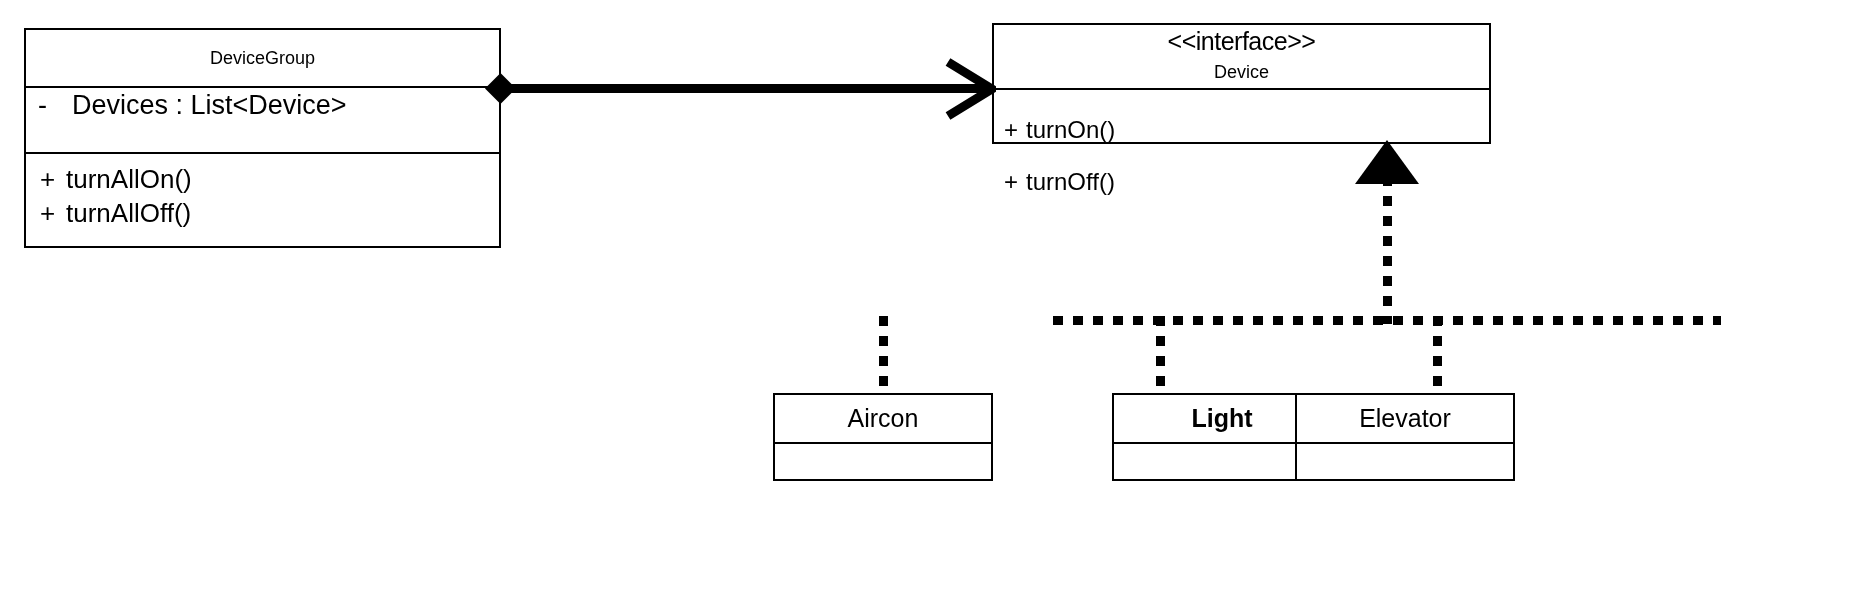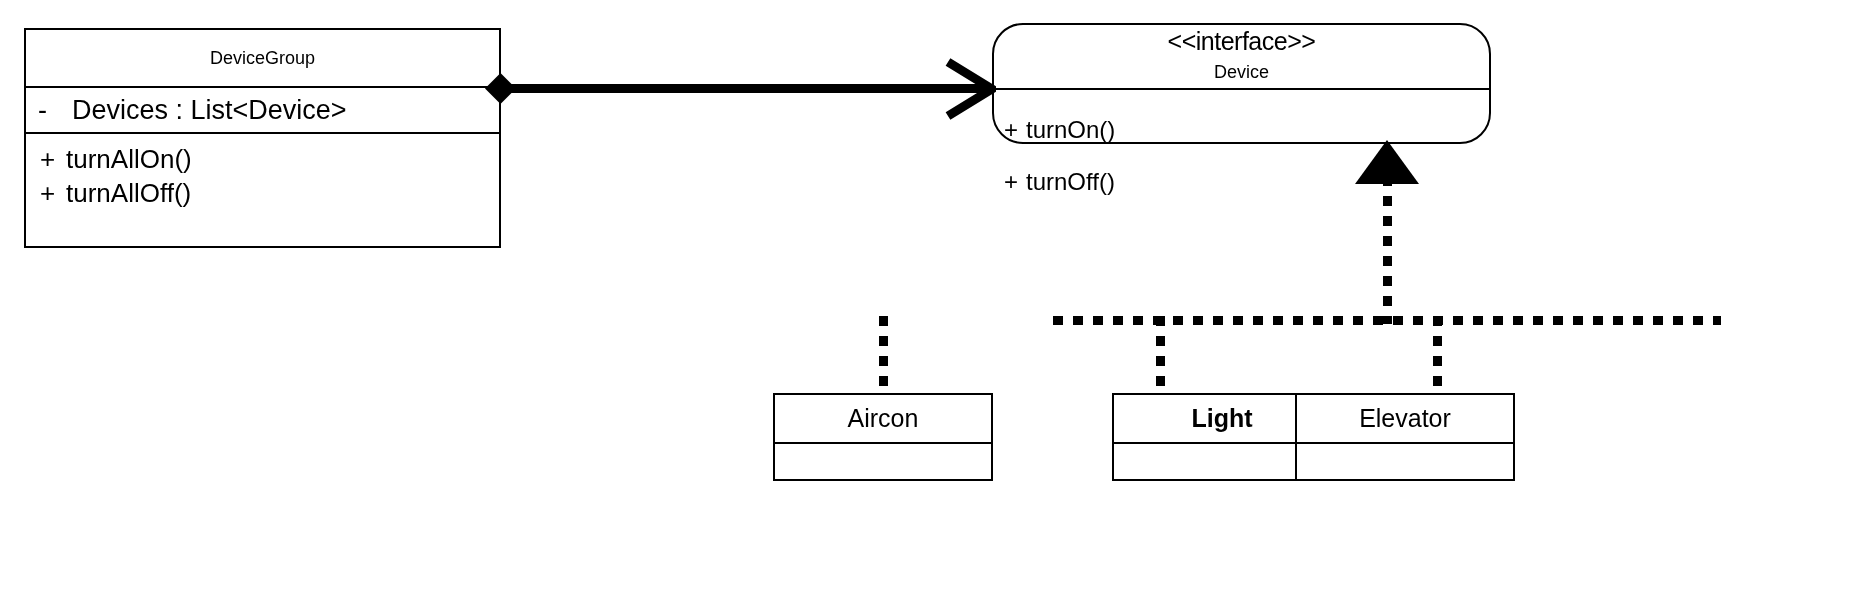--- a/index.html
+++ b/index.html
@@ -61,30 +61,30 @@
   .member .vis {
     display: inline-block;
     min-width: 26px;
   }
 
   
   #device-group-class {
     left: 24px;  top: 28px;  width: 477px;  height: 220px;
   }
   #device-group-class .cmp-title   { height: 56px; }
-  #device-group-class .cmp-attrs   { height: 46px; display: flex; align-items: center; }
+  #device-group-class .cmp-attrs   { height: 66px; display: flex; align-items: flex-start; }
   #device-group-class .cmp-methods { height: 106px; padding-top: 8px; }
   #device-group-class .cmp-attrs .member {
     font-size: 27px;
     padding-left: 12px;
   }
   #device-group-class .cmp-attrs .vis { min-width: 34px; }
 
   #device-interface-class {
-    left: 992px; top: 23px; width: 499px; height: 121px; border-radius: 31px;
+    left: 992px; top: 23px; width: 499px; height: 121px;
   }
   #device-interface-class .cmp-title   { height: 63px; }
   #device-interface-class .cmp-methods { height: 54px; padding-top: 2px; }
   #device-interface-class .member {
     font-size: 24px;
     line-height: 29px;
     padding-left: 10px;
     margin-top: 23px;
   }
   #device-interface-class .member .vis { min-width: 22px; }

